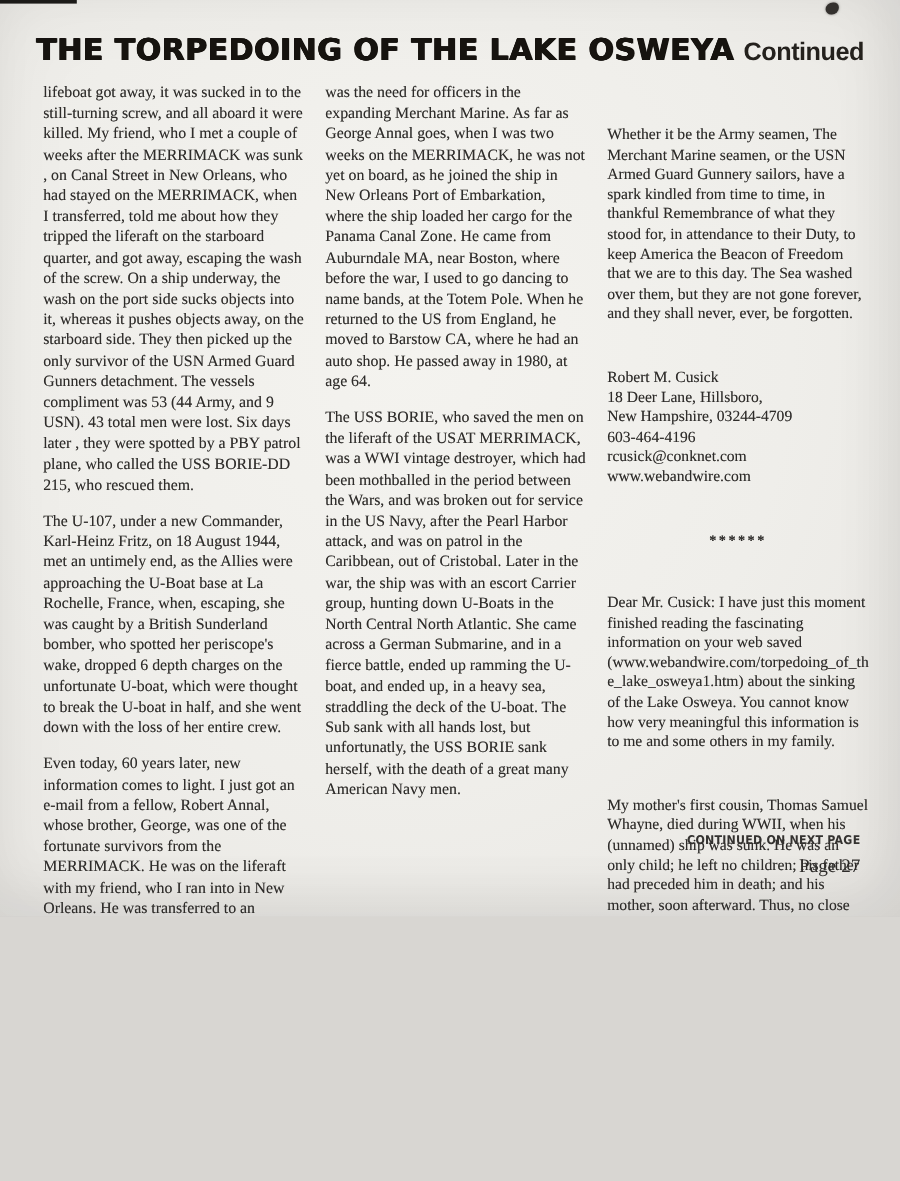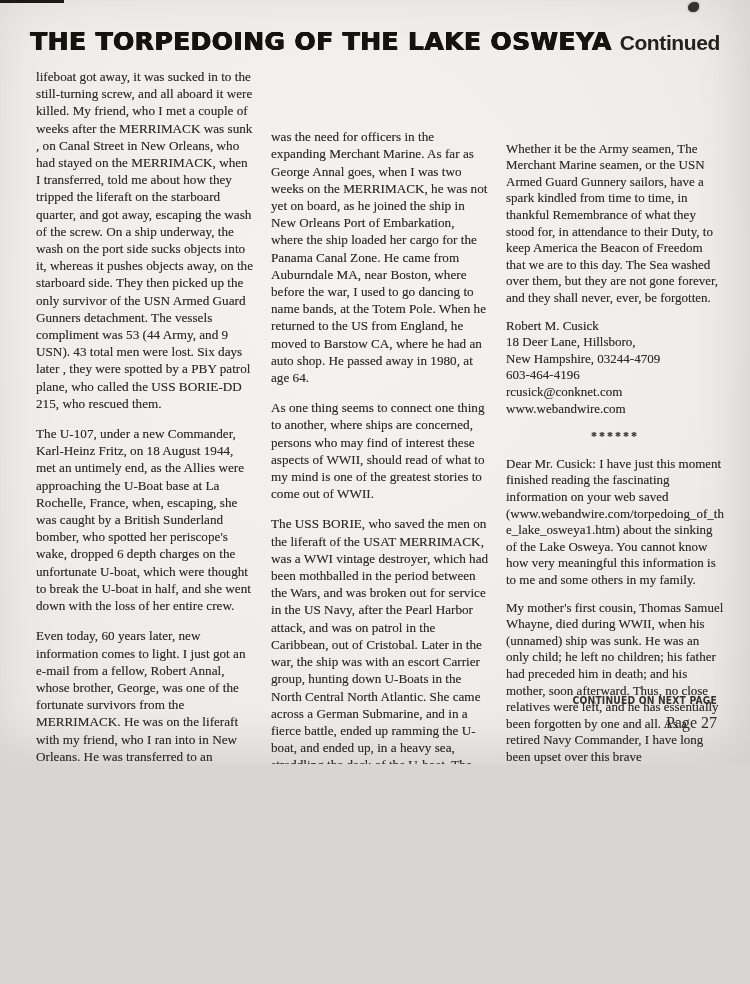--- a/index.html
+++ b/index.html
@@ -59,39 +59,39 @@
     color: #24211d;
     margin-left: 8px;
   }
   
   .cols {
     position: absolute;
     left: 36px;
     top: 68px;
     display: flex;
     gap: 17px;
-    align-items: center;
+    align-items: flex-start;
   }
   .col {
     width: 218px;
     font-size: 13.2px;
     line-height: 17.2px;
     text-align: left;
     text-shadow: 0 0 0.4px rgba(46,44,42,0.45);
   }
   .col--3 {
     font-size: 13px;
     line-height: 16.6px;
   }
   .col p {
     margin: 0 0 13px 0;
     white-space: pre-line;
     overflow-wrap: break-word;
   }
-  .col--3 p { margin-bottom: 11px; }
+  .col--3 p { margin-bottom: 11px; margin-top: 36px; }
   .separator {
     text-align: center;
     letter-spacing: 2px;
     font-weight: bold;
     font-size: 12px;
   }
   
   .footer {
     position: absolute;
     right: 33px;
@@ -129,21 +129,20 @@
   <div class="cols">
 
     <div class="col col--1">
       <p>lifeboat got away, it was sucked in to the still-turning screw, and all aboard it were killed.  My friend, who I met a couple of weeks after the MERRIMACK was sunk , on Canal Street in New Orleans, who had stayed on the MERRIMACK, when I transferred, told me about how they tripped the liferaft on the starboard quarter, and got away, escaping the wash of the screw. On a ship underway, the wash on the port side sucks objects into it, whereas it pushes objects away, on the starboard side. They then picked up the only survivor of the USN Armed Guard Gunners detachment. The vessels compliment was 53 (44 Army, and 9 USN).  43 total men were lost. Six days later , they were spotted by a PBY patrol plane, who called the USS BORIE-DD 215, who rescued them.</p>
       <p>The U-107, under a new Commander, Karl-Heinz Fritz, on 18 August 1944, met an untimely end, as the Allies were approaching the U-Boat base at La Rochelle, France, when, escaping, she was caught by a British Sunderland bomber, who spotted her periscope's wake, dropped 6 depth charges on the unfortunate U-boat, which were thought to break the U-boat in half, and she went down with the loss of her entire crew.</p>
       <p>Even today, 60 years later, new information comes to light.  I just got an e-mail from a fellow, Robert Annal, whose brother, George,  was one of the fortunate survivors from the MERRIMACK. He was on the liferaft with my friend, who I ran into in New Orleans. He was transferred to an Engineers division, in England. As time went on, he like so many Army and Navy men, who had previous service in the Merchant Marine, and who had the qualifications for Merchant Marine Officer Status, including myself, were discharged and sent to Fort Trumbull, so great</p>
     </div>
 
     <div class="col col--2">
       <p>was the need for officers in the expanding Merchant Marine. As far as George Annal goes, when I was two weeks on the MERRIMACK, he was not yet on board, as he joined the ship in New Orleans Port of Embarkation, where the ship loaded her cargo for the Panama Canal Zone. He came from Auburndale MA, near Boston, where before the war, I used to go dancing to name bands, at the Totem Pole. When he returned to the US from England, he moved to Barstow CA, where he had an auto shop. He passed away in 1980, at age 64.</p>
-      <p>As one thing seems to connect one thing to another, where ships are concerned, persons who may find of interest these aspects of WWII, should read of what to my mind is one of the greatest stories to come out of WWII.</p>
       <p>The USS BORIE, who saved the men on the liferaft of the USAT MERRIMACK, was a WWI vintage destroyer, which had been mothballed in the period between the Wars, and was broken out for service in the US Navy, after the Pearl Harbor attack, and was on patrol in the Caribbean, out of Cristobal. Later in the war, the ship was with an escort Carrier group, hunting down U-Boats in the North Central North Atlantic. She came across a German Submarine, and in a fierce battle, ended up ramming the U-boat, and ended up, in a heavy sea, straddling the deck of the U-boat. The Sub sank with all hands lost, but unfortunatly, the USS BORIE sank herself, with the death of a great many American Navy men.</p>
     </div>
 
     <div class="col col--3">
       <p>Whether it be the Army seamen, The Merchant Marine seamen, or the USN Armed Guard Gunnery sailors, have a spark kindled from time to time, in thankful Remembrance of what they stood for, in attendance to their Duty, to keep America the Beacon of Freedom that we are to this day. The Sea washed over them, but they are not gone forever, and they shall never, ever, be forgotten.</p>
       <p>Robert M. Cusick
 18 Deer Lane, Hillsboro,
 New Hampshire, 03244-4709
 603-464-4196
 rcusick@conknet.com

